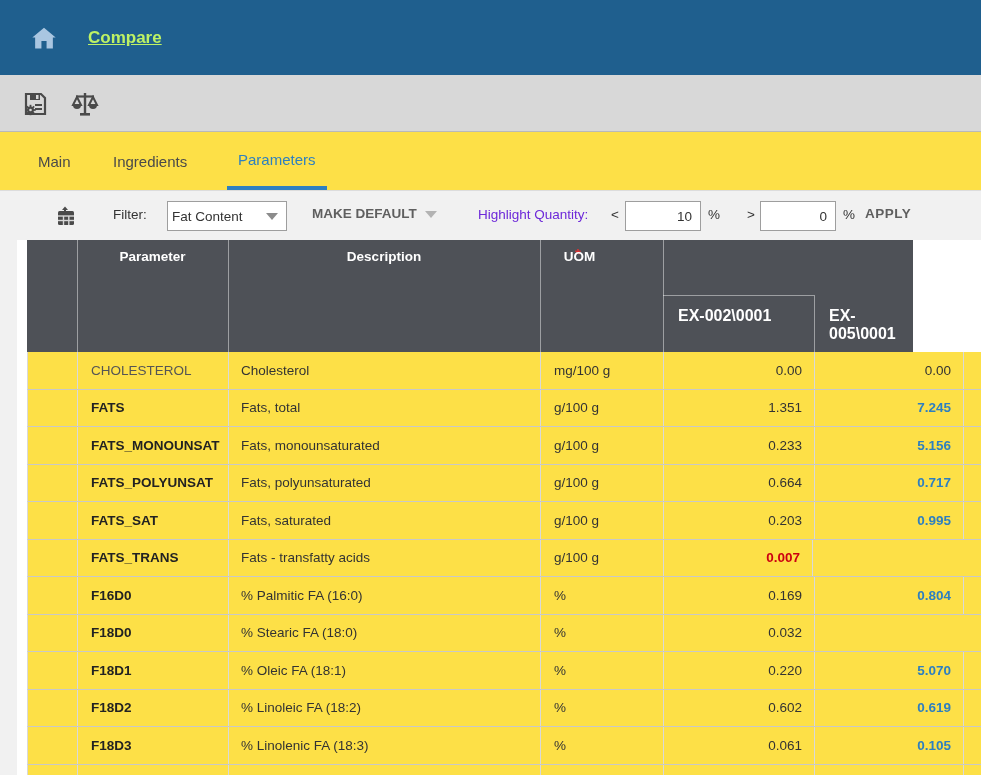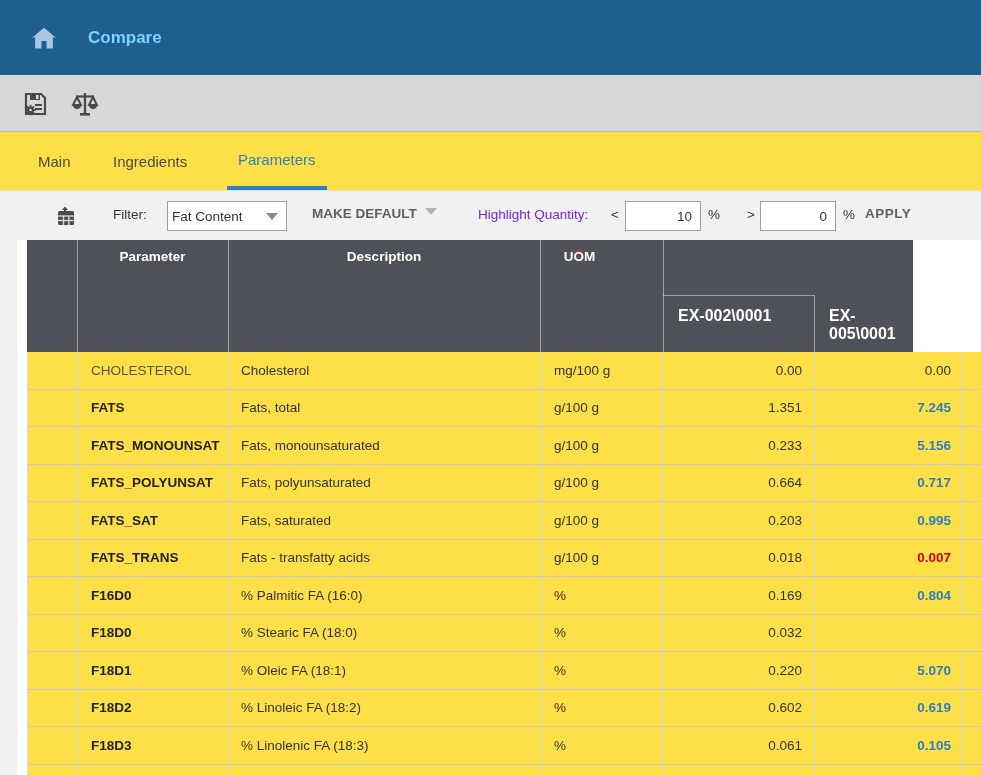--- a/index.html
+++ b/index.html
@@ -2,21 +2,21 @@
 <html><head>
 <meta charset="utf-8">
 <style>
   * { margin:0; padding:0; box-sizing:border-box; }
   html,body { width:981px; height:775px; overflow:hidden; background:#f1f1f1;
               font-family:"Liberation Sans", sans-serif; }
 
   
   .app-bar { position:absolute; left:0; top:0; width:981px; height:75px; background:#1f5f8e; }
   .home-btn { position:absolute; left:30px; top:24px; width:28px; height:28px; cursor:pointer; }
-  .app-title { position:absolute; left:88px; top:28px; color:#7dd3fc; font-size:17px; font-weight:bold; }
+  .app-title { position:absolute; left:88px; top:28px; color:#bef264; font-size:17px; font-weight:bold;text-decoration:underline; }
 
   
   .toolbar { position:absolute; left:0; top:75px; width:981px; height:57px; background:#d8d8d8;
              border-bottom:1px solid #b9b9b9; }
   .tool-btn { position:absolute; top:14px; width:30px; height:30px; cursor:pointer; }
   .tool-btn.save { left:20px; }
   .tool-btn.balance { left:70px; }
 
   
   .tabs-row { position:absolute; left:0; top:132px; width:981px; height:58px; background:#fde047; }
@@ -30,21 +30,21 @@
                 border-top:1px solid #dcdcdc; }
   .filter-row .abs { position:absolute; }
   .grid-btn { left:54px; top:13px; width:24px; height:24px; cursor:pointer; }
   .filter-label { left:113px; top:16px; font-size:13.5px; color:#333; }
   .filter-select { left:167px; top:10px; width:120px; height:30px; background:#fff;
                    border:1px solid #9e9e9e; display:flex; align-items:center; cursor:pointer; }
   .filter-select .txt { padding-left:4px; font-size:13.5px; color:#333; flex:1; }
   .caret { width:0; height:0; border-left:6px solid transparent; border-right:6px solid transparent;
            border-top:7px solid #8c8c8c; margin-right:8px; }
   .make-default { left:312px; top:15px; font-size:13.5px; font-weight:bold; color:#5f5f5f;
-                  display:flex; align-items:flex-start; gap:8px; cursor:pointer; }
+                  display:flex; align-items:center; gap:8px; cursor:pointer; }
   .make-default .caret { border-top-color:#b3b3b3; margin:2px 0 0 0; }
   .hq-label { left:478px; top:16px; font-size:13.5px; color:#6d28d9; }
   .cmp { top:16px; font-size:13.5px; color:#333; }
   .lt { left:611px; } .gt { left:747px; }
   .hq-input { top:10px; width:76px; height:30px; border:1px solid #9e9e9e; background:#fff;
               font-size:13.5px; color:#333; text-align:right; padding-right:8px;
               font-family:"Liberation Sans", sans-serif; }
   .in1 { left:625px; } .in2 { left:760px; }
   .pct { top:16px; font-size:13.5px; color:#333; }
   .p1 { left:708px; } .p2 { left:843px; }
@@ -229,21 +229,20 @@
     <div class="tcell c-uom">g/100 g</div>
     <div class="tcell c-val">0.203</div>
     <div class="tcell c-val2 hl-blue">0.995</div>
     <div class="tcell c-rest"></div>
   </div>
         <div class="trow">
     <div class="tcell c-gutter"></div>
     <div class="tcell c-param">FATS_TRANS</div>
     <div class="tcell c-desc">Fats - transfatty acids</div>
     <div class="tcell c-uom">g/100 g</div>
-    <div class="tcell c-val">0.018</div>
     <div class="tcell c-val2 hl-red">0.007</div>
     <div class="tcell c-rest"></div>
   </div>
         <div class="trow">
     <div class="tcell c-gutter"></div>
     <div class="tcell c-param">F16D0</div>
     <div class="tcell c-desc">% Palmitic FA (16:0)</div>
     <div class="tcell c-uom">%</div>
     <div class="tcell c-val">0.169</div>
     <div class="tcell c-val2 hl-blue">0.804</div>

